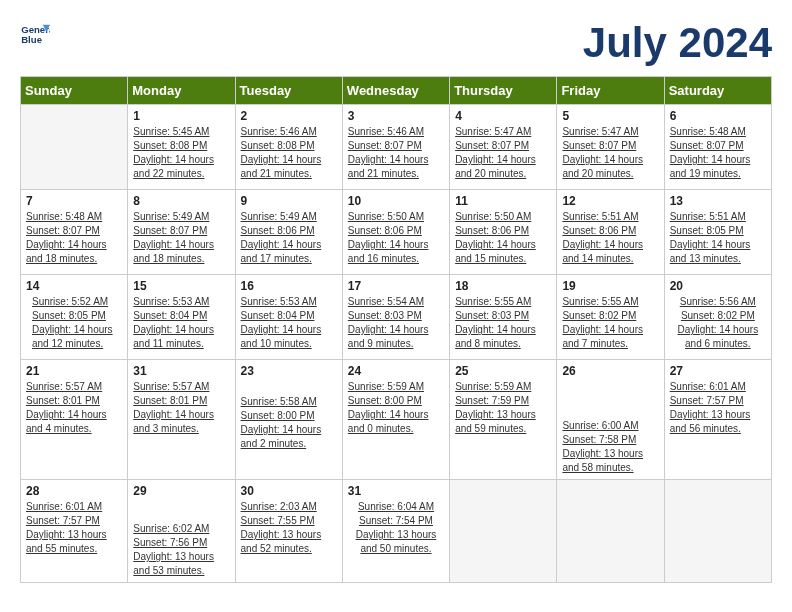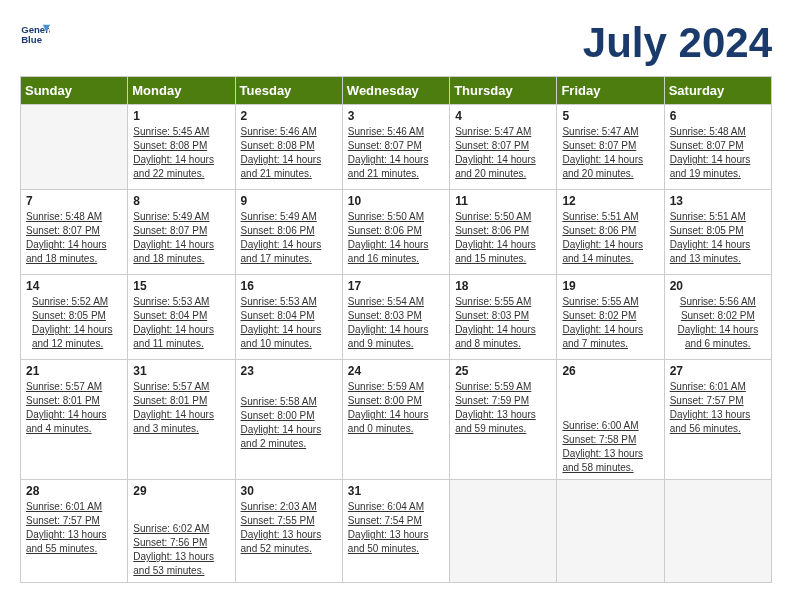--- a/index.html
+++ b/index.html
@@ -323,21 +323,21 @@
         </td>
         <td>
           <span class="day-num">30</span>
           <div class="day-info" style="white-space: pre-line;">Sunrise: 2:03 AM
 Sunset: 7:55 PM
 Daylight: 13 hours
 and 52 minutes.</div>
         </td>
         <td>
           <span class="day-num">31</span>
-          <div class="day-info" style="white-space: pre-line;">Sunrise: 6:04 AM
+          <div class="day-info" style="white-space: pre-line; text-align: center;">Sunrise: 6:04 AM
 Sunset: 7:54 PM
 Daylight: 13 hours
 and 50 minutes.</div>
         </td>
         <td class="empty"></td>
         <td class="empty"></td>
         <td class="empty"></td>
       </tr>
     </tbody>
 </table>

